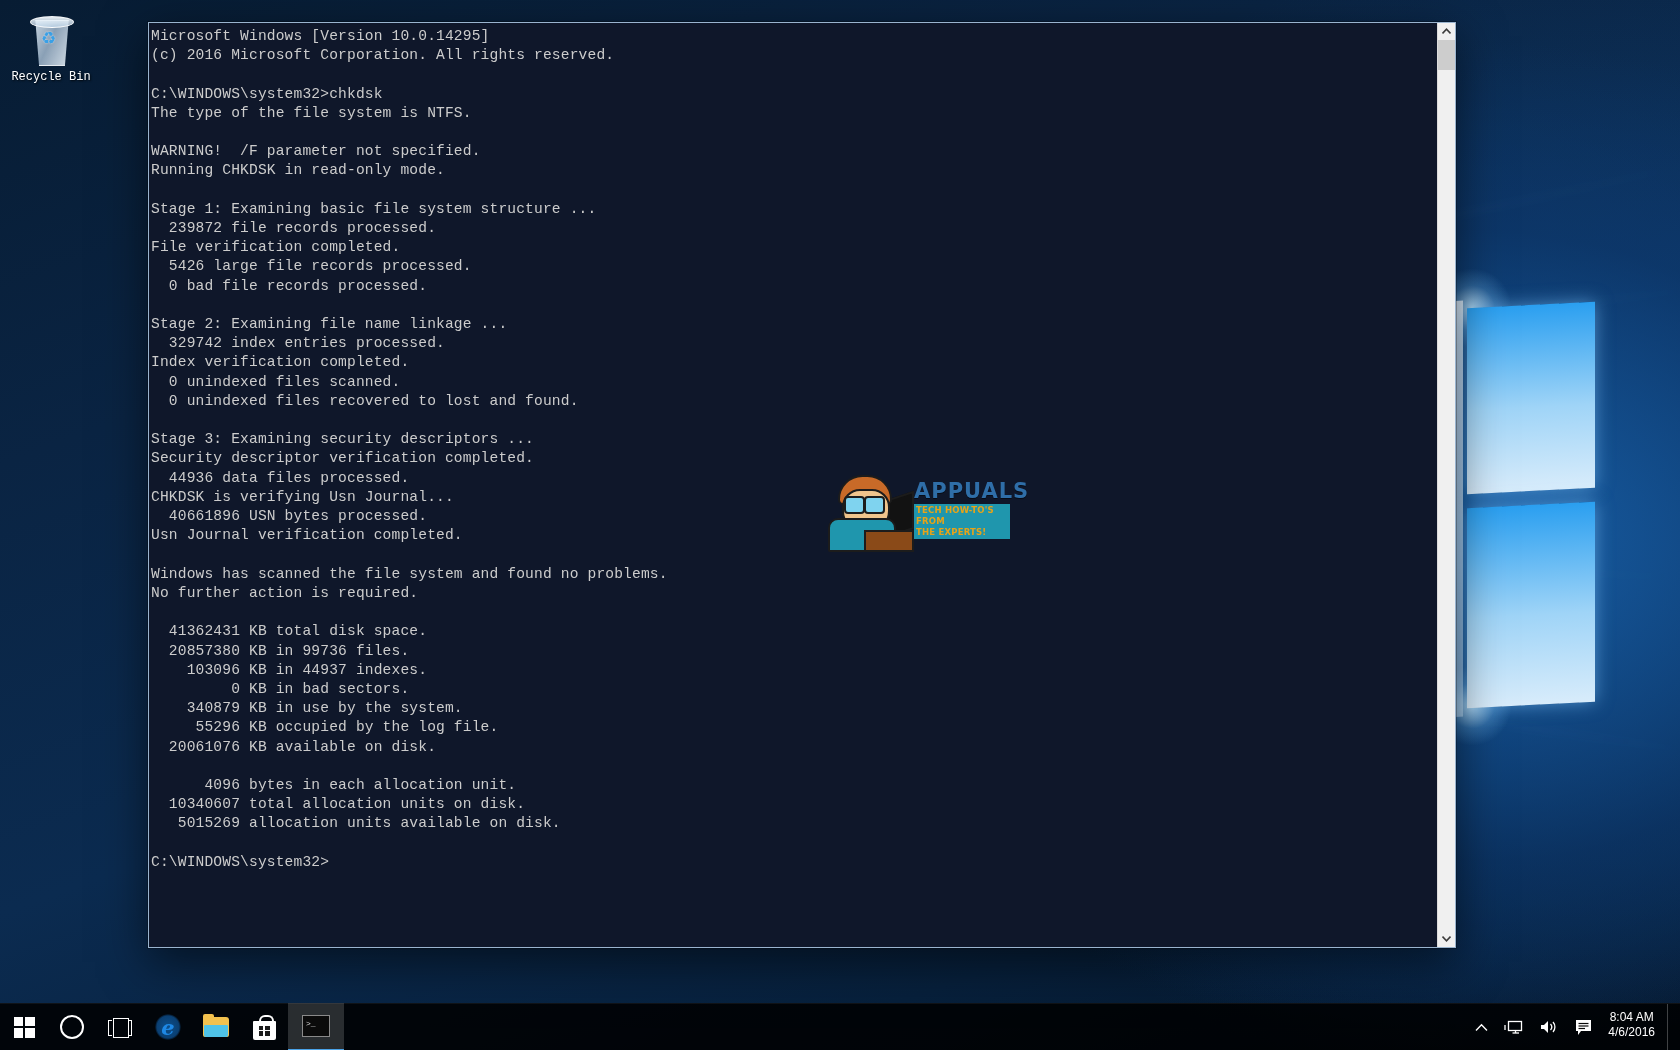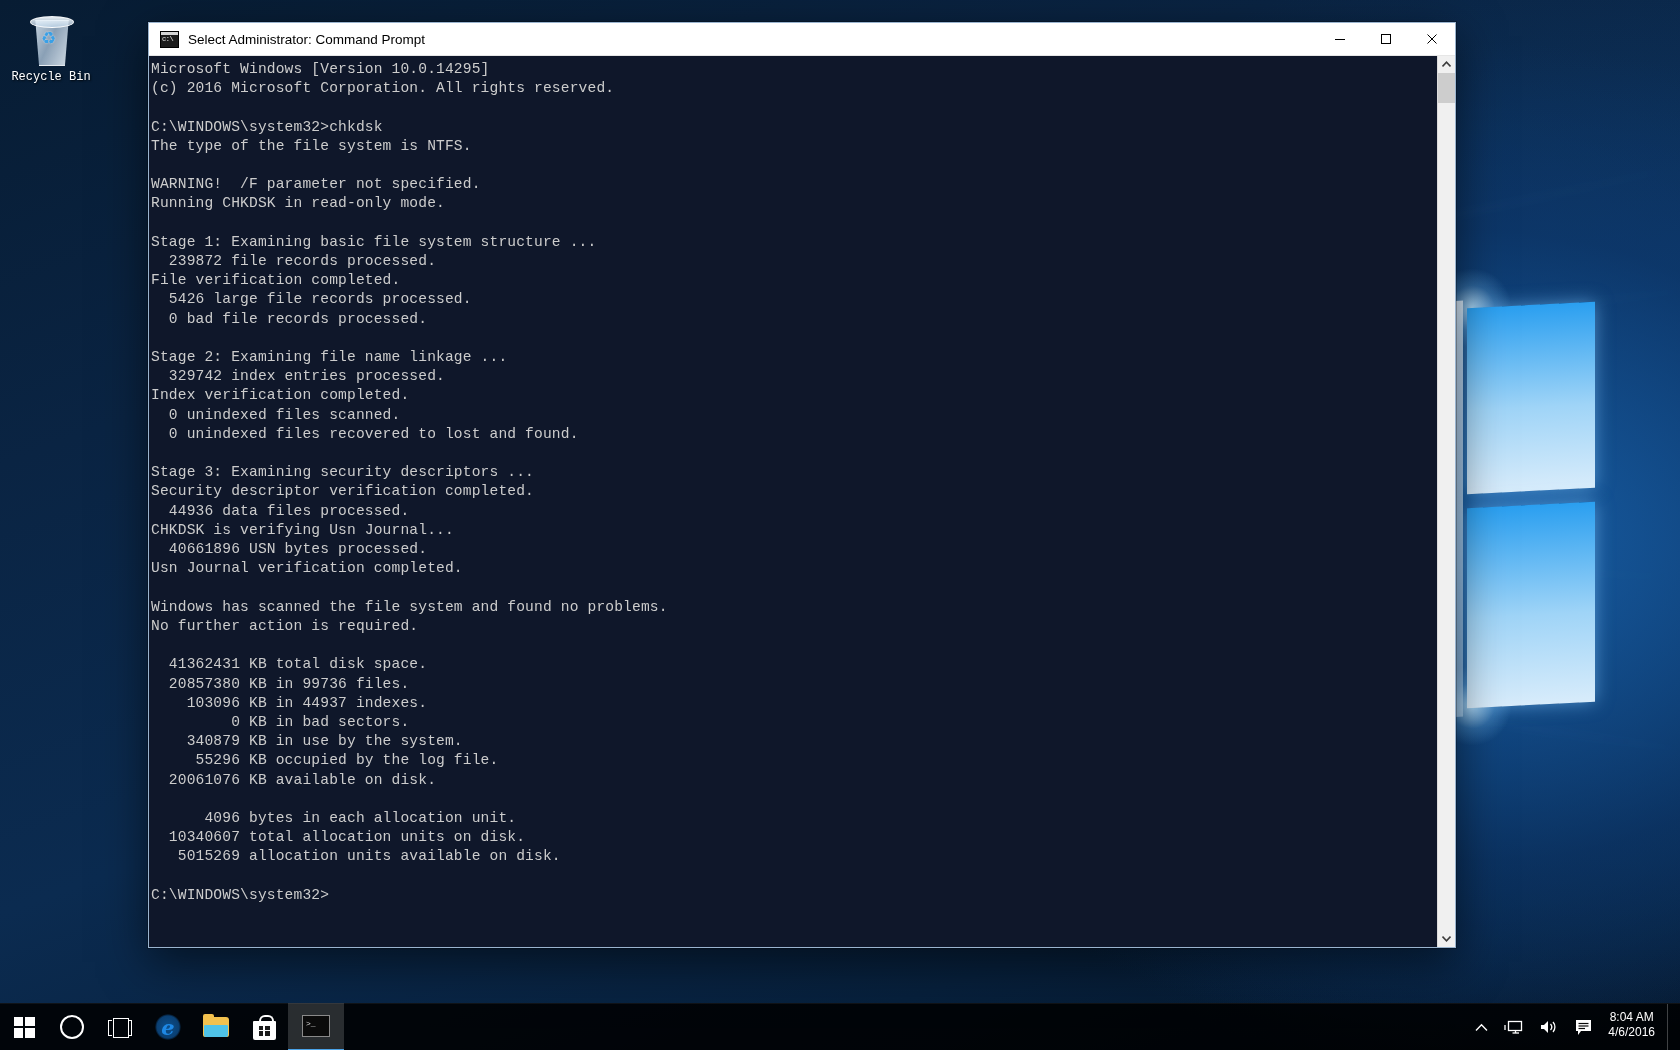--- a/index.html
+++ b/index.html
@@ -516,42 +516,20 @@
     <div class="bin-art">
       <div class="bin-body"></div>
       <div class="bin-lip"></div>
       <div class="bin-recycle">♻</div>
     </div>
     <div class="bin-label">Recycle Bin</div>
   </div>
 
   <div id="cmd-window">
 
-    <div id="titlebar">
-      <div class="tb-icon"></div>
-      <div class="tb-title">Select Administrator: Command Prompt</div>
-      <div class="tb-btns">
-        <div class="tb-btn">
-          <svg width="12" height="12" viewBox="0 0 12 12">
-              <line x1="1" y1="6.5" x2="11" y2="6.5" stroke="#000" stroke-width="1"></line>
-            </svg>
-        </div>
-        <div class="tb-btn">
-          <svg width="12" height="12" viewBox="0 0 12 12">
-              <rect x="1.5" y="1.5" width="9" height="9" fill="none" stroke="#000" stroke-width="1"></rect>
-            </svg>
-        </div>
-        <div class="tb-btn close">
-          <svg width="12" height="12" viewBox="0 0 12 12">
-              <line x1="1.5" y1="1.5" x2="10.5" y2="10.5" stroke="#000" stroke-width="1"></line>
-              <line x1="10.5" y1="1.5" x2="1.5" y2="10.5" stroke="#000" stroke-width="1"></line>
-            </svg>
-        </div>
-      </div>
-    </div>
 
     <div id="term-area">
       <div id="term-text">Microsoft Windows [Version 10.0.14295]
 (c) 2016 Microsoft Corporation. All rights reserved.
 
 C:\WINDOWS\system32&gt;chkdsk
 The type of the file system is NTFS.
 
 WARNING!  /F parameter not specified.
 Running CHKDSK in read-only mode.
@@ -602,20 +580,38 @@
         </div>
         <div class="sb-arrow">
           <svg width="9" height="7" viewBox="0 0 9 7">
               <path d="M0.5 1.5 L4.5 5.8 L8.5 1.5" fill="none" stroke="#3c3c3c" stroke-width="1.6"></path>
             </svg>
         </div>
       </div>
     </div>
   </div>
 
+  <div id="watermark">
+    <div class="wm-char">
+      <div class="wm-laptop"></div>
+      <div class="wm-hair"></div>
+      <div class="wm-face"></div>
+      <div class="wm-glass l"></div>
+      <div class="wm-glass r"></div>
+      <div class="wm-body"></div>
+      <div class="wm-deskbar"></div>
+    </div>
+    <div class="wm-text">
+      <div class="wm-title">APPUALS</div>
+      <div class="wm-sub-band">
+        <div class="wm-sub1">TECH HOW-TO'S FROM</div>
+        <div class="wm-sub2">THE EXPERTS!</div>
+      </div>
+    </div>
+  </div>
 
   <div id="taskbar">
 
     <div class="tb-item" id="start-button">
       <div class="win-flag">
         <i></i>
           <i></i>
           <i></i>
           <i></i>
       </div>

